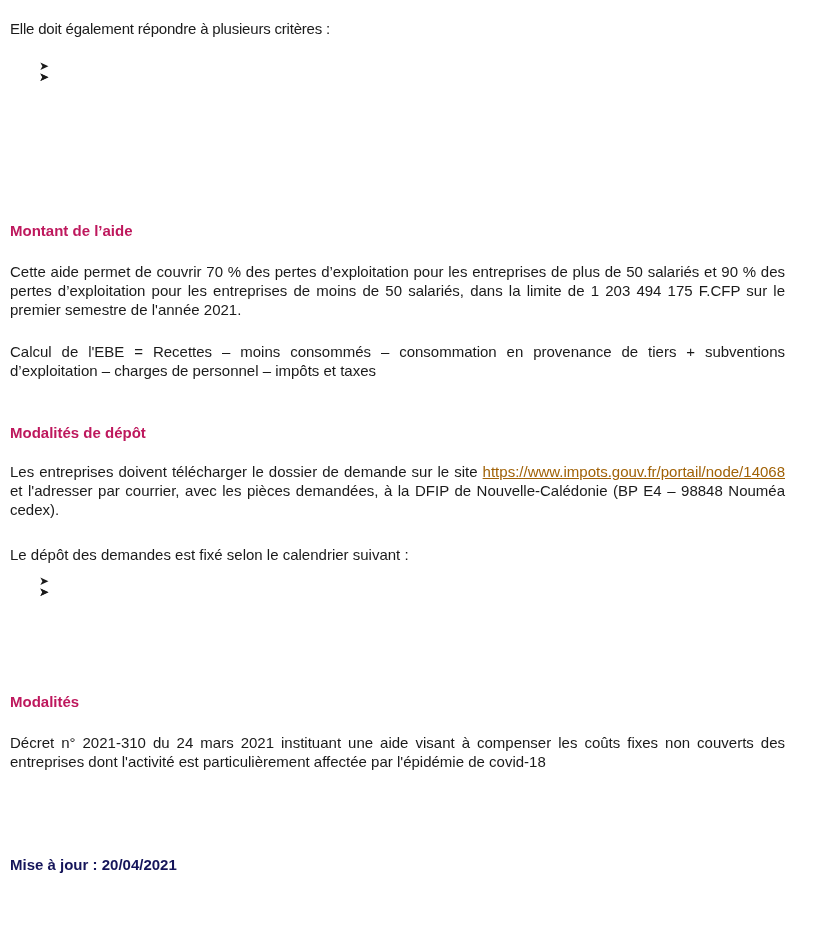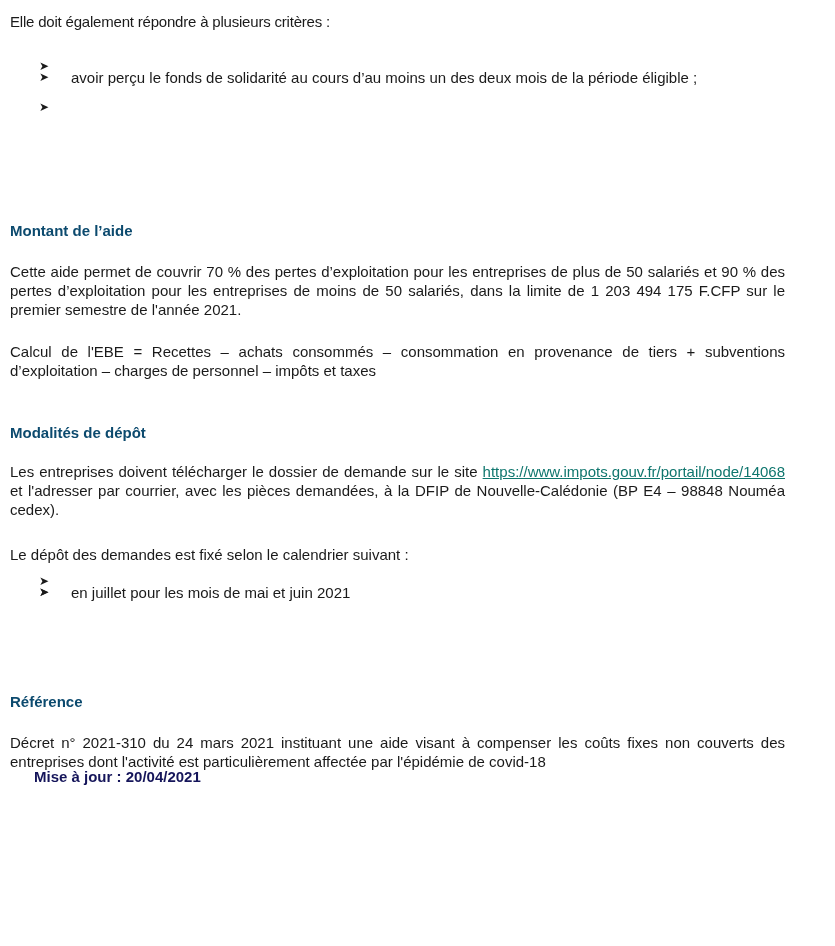--- a/index.html
+++ b/index.html
@@ -18,21 +18,21 @@
       line-height: 19px;
     }
     .page {
       position: absolute;
       left: 10px;
       top: 0;
       width: 775px;
     }
     .intro {
       position: absolute;
-      top: 12px;
+      top: 19px;
       left: 0;
       letter-spacing: -0.2px;
     }
     ul.bullets {
       list-style: none;
       margin: 0;
       padding: 0;
       position: absolute;
       left: 0;
       width: 775px;
@@ -46,97 +46,94 @@
       position: absolute;
       left: 29px;
       top: 0;
       font-size: 12px;
       color: #1a1a1a;
     }
     .heading {
       position: absolute;
       left: 0;
       font-weight: bold;
-      color: #0c4a6e;
+      color: #be185d;
       font-size: 15px;
     }
     .para {
       position: absolute;
       left: 0;
       width: 775px;
       text-align: justify;
       text-align-last: left;
     }
     .link {
-      color: #0f766e;
+      color: #a16207;
       text-decoration: underline;
     }
     .update {
       position: absolute;
       left: 0;
-      top: 767px;
+      top: 855px;
       font-weight: bold;
       color: #15155a;
-      margin-left: 24px;
     }
     .update .date {
       color: #15155a;
       font-weight: bold;
     }
   </style>
 </head>
 <body>
 
 <div class="page">
 
   <div class="intro">Elle doit également répondre à plusieurs critères :</div>
 
   <ul class="bullets" style="top:57px;">
     <li style="margin-bottom:11px;">
       <span class="arrow">➤</span>
     </li>
     <li style="margin-bottom:11px;">
       <span class="arrow">➤</span>
-      <span>avoir perçu le fonds de solidarité au cours d’au moins un des deux mois de la période éligible ;</span>
     </li>
     <li>
       <span class="arrow">➤</span>
     </li>
   </ul>
 
   <div class="heading" style="top:221px;">Montant de l’aide</div>
 
   <div class="para" style="top:262px;">Cette aide permet de couvrir 70 % des pertes d’exploitation pour les entreprises de plus de 50 salariés et 90 % des pertes d’exploitation pour les entreprises de moins de 50 salariés, dans la limite de 1 203 494 175 F.CFP sur le premier semestre de l'année 2021.</div>
 
-  <div class="para" style="top:342px;">Calcul de l'EBE = Recettes – achats consommés – consommation en provenance de tiers + subventions d’exploitation – charges de personnel – impôts et taxes</div>
+  <div class="para" style="top:342px;">Calcul de l'EBE = Recettes – moins consommés – consommation en provenance de tiers + subventions d’exploitation – charges de personnel – impôts et taxes</div>
 
   <div class="heading" style="top:423px;text-align:center;">Modalités de dépôt</div>
 
   <div class="para" style="top:462px;">
     <span>Les entreprises doivent télécharger le dossier de demande sur le site</span>
     <a class="link">https://www.impots.gouv.fr/portail/node/14068</a>
     <span>et l'adresser par courrier, avec les pièces demandées, à la DFIP de Nouvelle-Calédonie (BP E4 – 98848 Nouméa cedex).</span>
   </div>
 
   <div class="para" style="top:545px;">Le dépôt des demandes est fixé selon le calendrier suivant :</div>
 
   <ul class="bullets" style="top:572px;">
     <li style="margin-bottom:11px;">
       <span class="arrow">➤</span>
     </li>
     <li style="margin-bottom:11px;">
       <span class="arrow">➤</span>
     </li>
     <li>
       <span class="arrow">➤</span>
-      <span>en juillet pour les mois de mai et juin 2021</span>
     </li>
   </ul>
 
-  <div class="heading" style="top:692px;">Référence</div>
+  <div class="heading" style="top:692px;">Modalités</div>
 
   <div class="para" style="top:733px;">Décret n° 2021-310 du 24 mars 2021 instituant une aide visant à compenser les coûts fixes non couverts des entreprises dont l'activité est particulièrement affectée par l'épidémie de covid-18</div>
 
   <div class="update">
     <span>Mise à jour :</span>
     <span class="date">20/04/2021</span>
   </div>
 
 </div>
 

